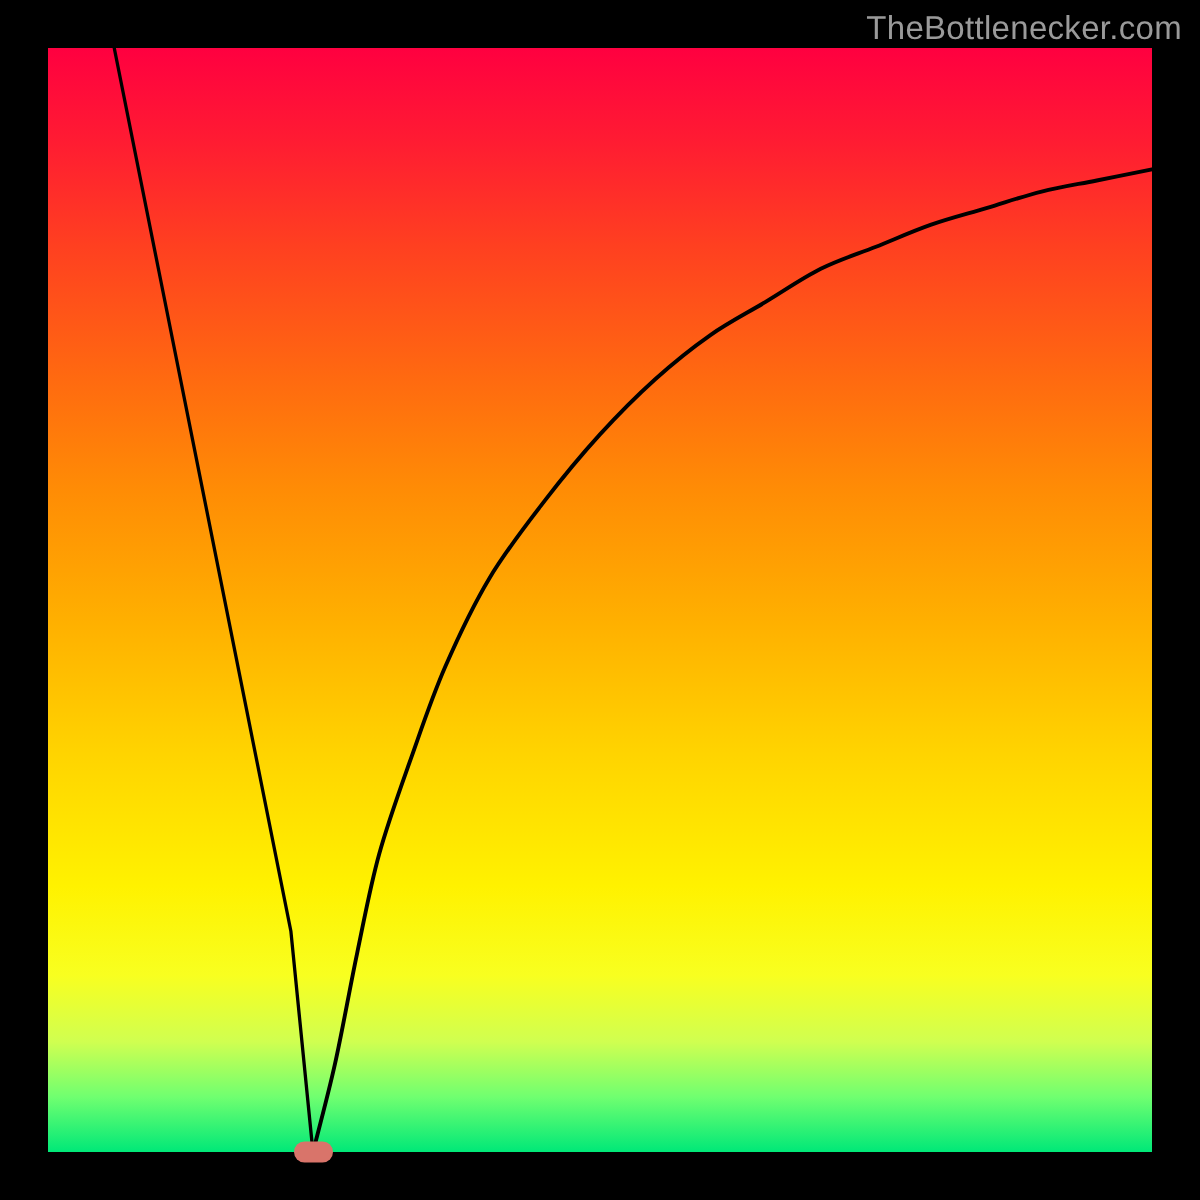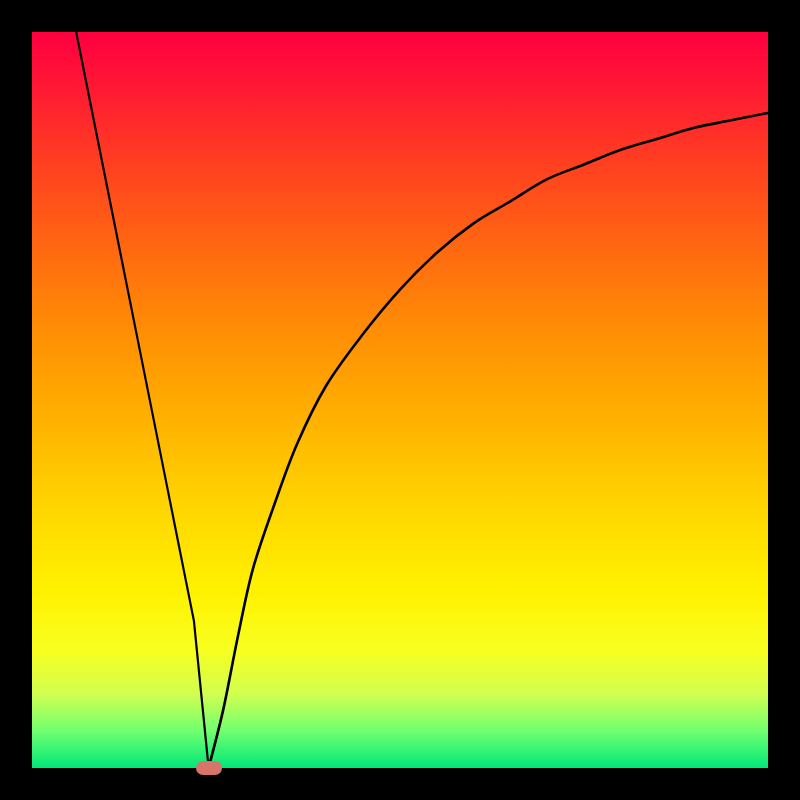--- a/index.html
+++ b/index.html
@@ -64,20 +64,21 @@
     background: #d9746a;
     border-radius: 7px;
     transform: translate(-50%, -50%);
   }
 </style>
 </head>
 <body>
 
 <div class="frame">
 
+  <div class="attribution">TheBottlenecker.com</div>
 
   <div class="plot">
 
     <svg class="curve" viewBox="0 0 736 736" preserveAspectRatio="none">
       <path d="M44.16 0.00 L73.60 147.20 L103.04 294.40 L132.48 441.60 L161.92 588.80 L176.64 736.00" fill="none" stroke="#000" stroke-width="2.2" stroke-linecap="round"></path>
       <path d="M176.64 736.00 C179.09 726.19, 186.45 699.20, 191.36 677.12 C196.27 655.04, 201.17 626.83, 206.08 603.52 C210.99 580.21, 214.67 559.36, 220.80 537.28 C226.93 515.20, 235.52 491.89, 242.88 471.04 C250.24 450.19, 256.37 431.79, 264.96 412.16 C273.55 392.53, 283.36 371.68, 294.40 353.28 C305.44 334.88, 318.93 317.71, 331.20 301.76 C343.47 285.81, 355.73 271.09, 368.00 257.60 C380.27 244.11, 392.53 231.84, 404.80 220.80 C417.07 209.76, 429.33 199.95, 441.60 191.36 C453.87 182.77, 466.13 176.64, 478.40 169.28 C490.67 161.92, 502.93 153.33, 515.20 147.20 C527.47 141.07, 539.73 137.39, 552.00 132.48 C564.27 127.57, 576.53 122.05, 588.80 117.76 C601.07 113.47, 613.33 110.40, 625.60 106.72 C637.87 103.04, 650.13 98.75, 662.40 95.68 C674.67 92.61, 686.93 90.77, 699.20 88.32 C711.47 85.87, 729.87 82.19, 736.00 80.96" fill="none" stroke="#000" stroke-width="2.6" stroke-linecap="round"></path>
     </svg>
 
     <div class="marker" style="left: 176.64px; top: 736px;"></div>
 

